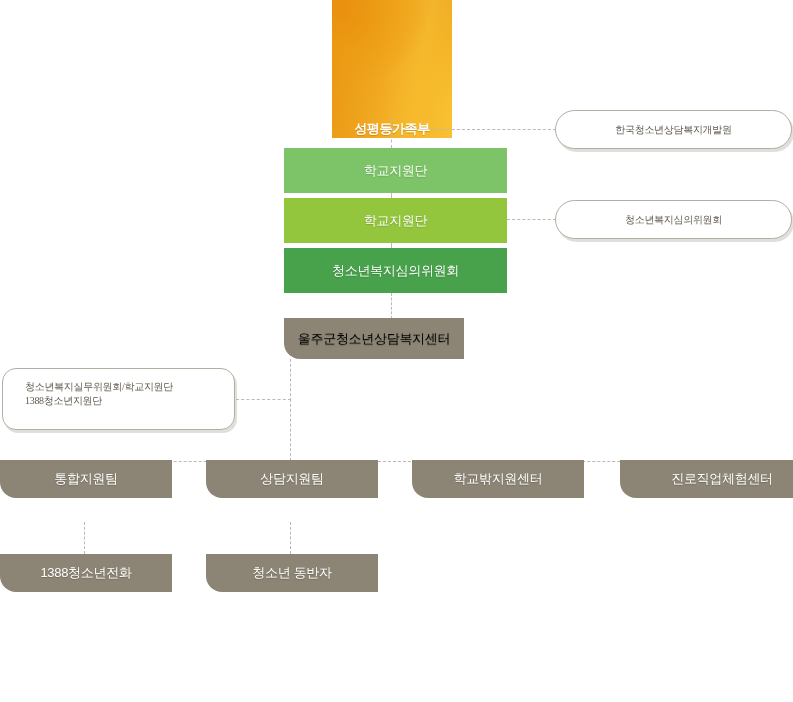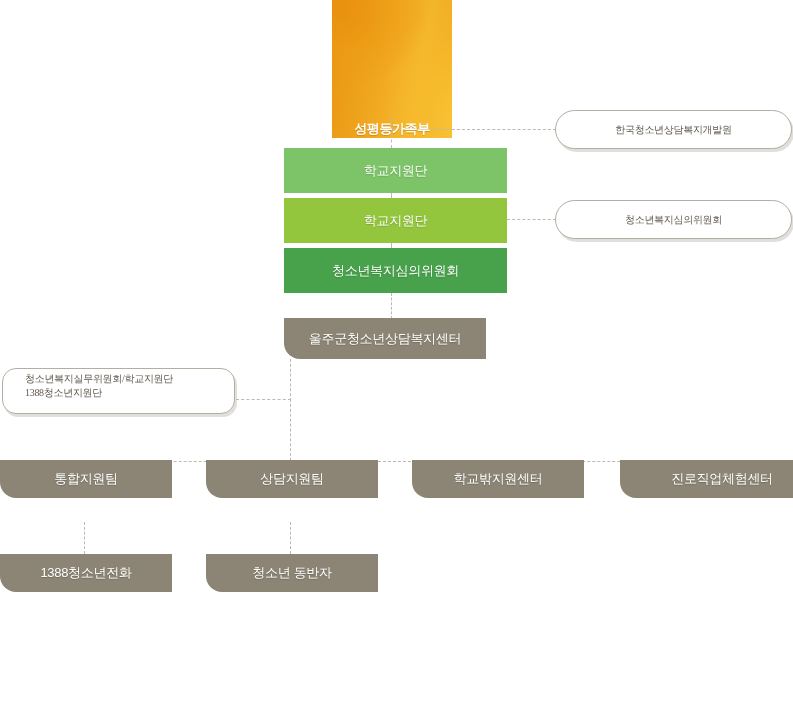--- a/index.html
+++ b/index.html
@@ -66,24 +66,24 @@
     text-shadow: 0 1px 1px rgba(0,0,0,0.18);
   }
   .green-1 { top: 148px; background: #7cc467; }
   .green-2 { top: 198px; background: #93c63d; }
   .green-3 { top: 248px; background: #48a14b; }
 
   
   .center-box {
     left: 284px;
     top: 318px;
-    width: 202px;
+    width: 180px;
     height: 41px;
     background: #8c8575;
-    color: #ffffff;
+    color: #000000;
     font-size: 13px;
     letter-spacing: -0.3px;
     border-bottom-left-radius: 16px;
     text-shadow: 0 1px 1px rgba(0,0,0,0.2);
   }
 
   
   .team {
     background: #8c8575;
     color: #ffffff;
@@ -107,21 +107,21 @@
     border-radius: 22px;
     color: #60594f;
     font-size: 10px;
     letter-spacing: -0.3px;
     box-shadow: 2px 3px 0 rgba(170,164,153,0.35);
     font-family: Liberation Serif, serif;
   }
   .pill-right-1 { left: 555px; top: 110px; width: 237px; height: 39px; }
   .pill-right-2 { left: 555px; top: 200px; width: 237px; height: 39px; }
   .pill-left {
-    left: 2px; top: 368px; width: 233px; height: 46px;
+    left: 2px; top: 368px; width: 233px; height: 62px;
     flex-direction: column;
     align-items: flex-start;
     justify-content: center;
     padding: 0 0 11px 22px;
     text-align: left;
     border-radius: 14px;
   }
   .pill-left .line { display: block; white-space: nowrap; }
 
   

